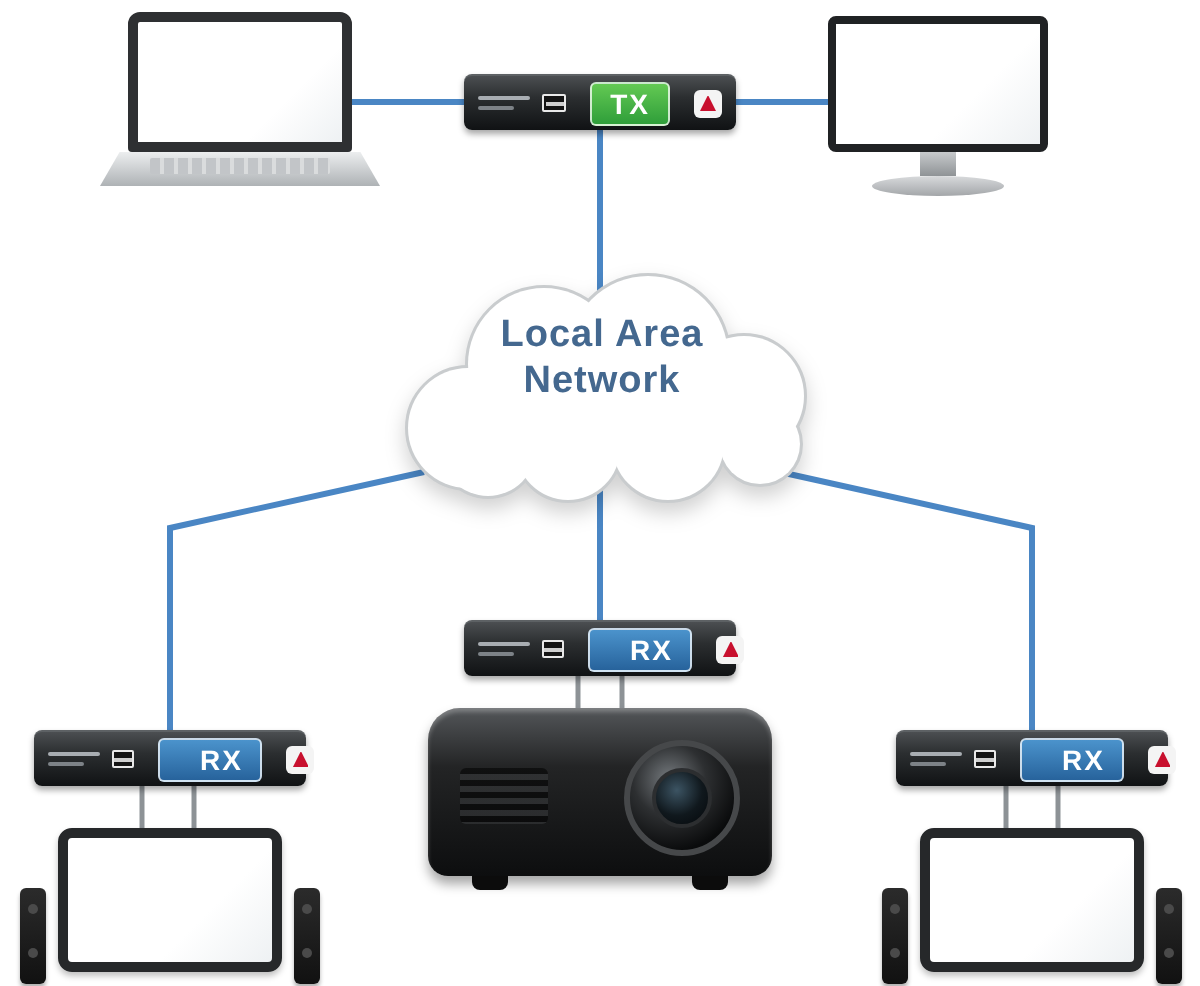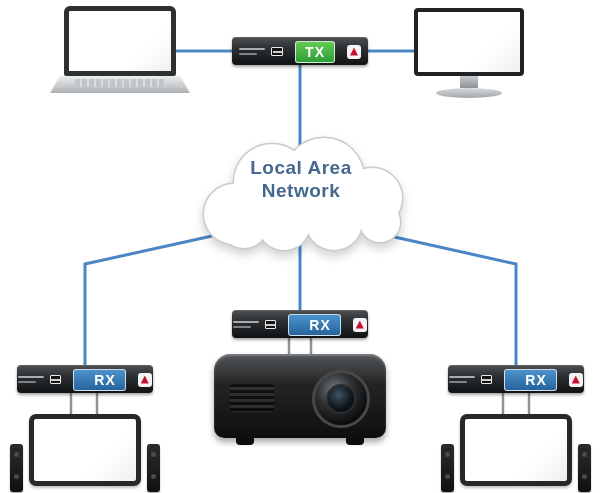--- a/index.html
+++ b/index.html
@@ -14,21 +14,21 @@
          filter:drop-shadow(0 5px 5px rgba(0,0,0,0.18));}
   .cloud-label{
     position:absolute;left:209px;top:156px;width:184px;text-align:center;
     font-size:19px;line-height:1.22;font-weight:600;color:#44688f;letter-spacing:.5px;
   }
   
   .extender{
     position:absolute;width:136px;height:28px;border-radius:4px;
     background:linear-gradient(180deg,#4b4e51 0%,#2b2e30 40%,#101214 100%);
     border-top:1px solid #5d6164;box-shadow:0 2px 3px rgba(0,0,0,.35);
-    display:flex;align-items:center;padding:0 7px;box-sizing:border-box;gap:6px;justify-content:center;
+    display:flex;align-items:center;padding:0 7px;box-sizing:border-box;gap:6px;
   }
   .brand-marks{display:flex;flex-direction:column;gap:3px;}
   .brand-marks i{display:block;height:2px;background:#a8adb2;border-radius:1px;}
   .brand-marks i:nth-child(1){width:26px;}
   .brand-marks i:nth-child(2){width:18px;background:#7d8287;}
   .usb-port{width:15px;height:7px;border:1px solid #e9e9e9;background:#141414;border-radius:1px;
             display:flex;align-items:center;justify-content:center;}
   .usb-port i{display:block;width:9px;height:2px;background:#cfcfcf;}
   .spacer{flex:1;}
   .badge{

